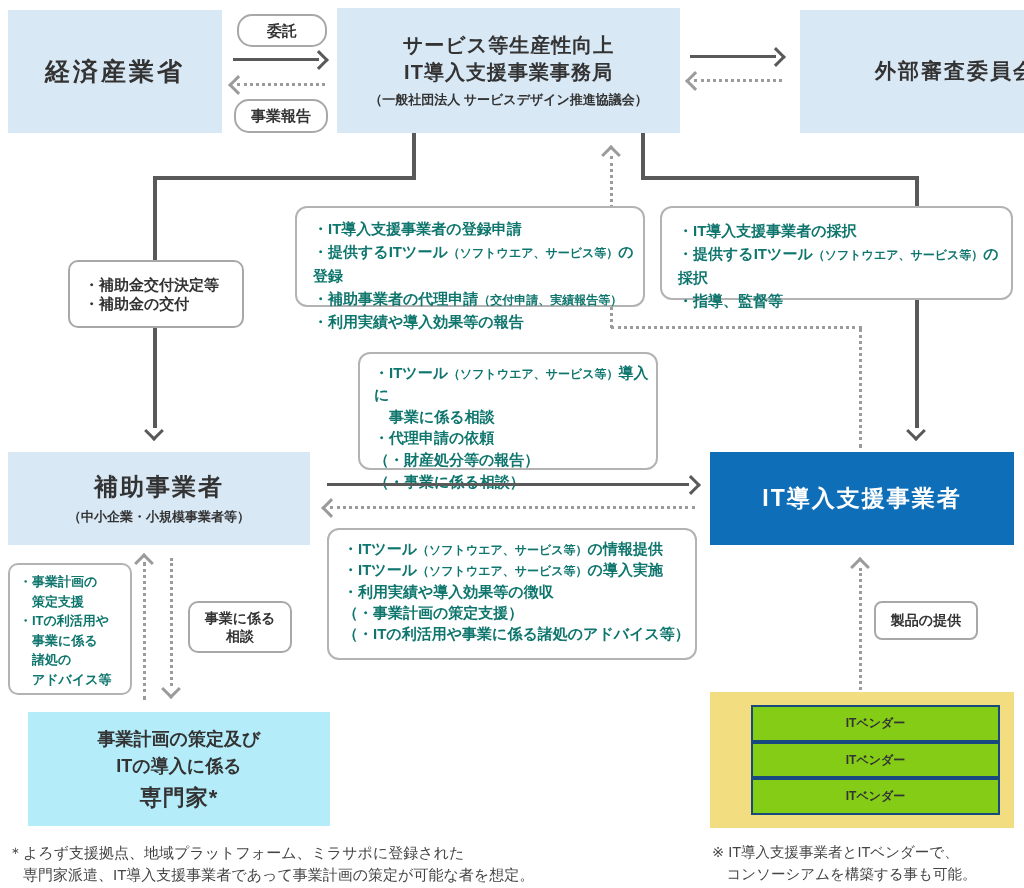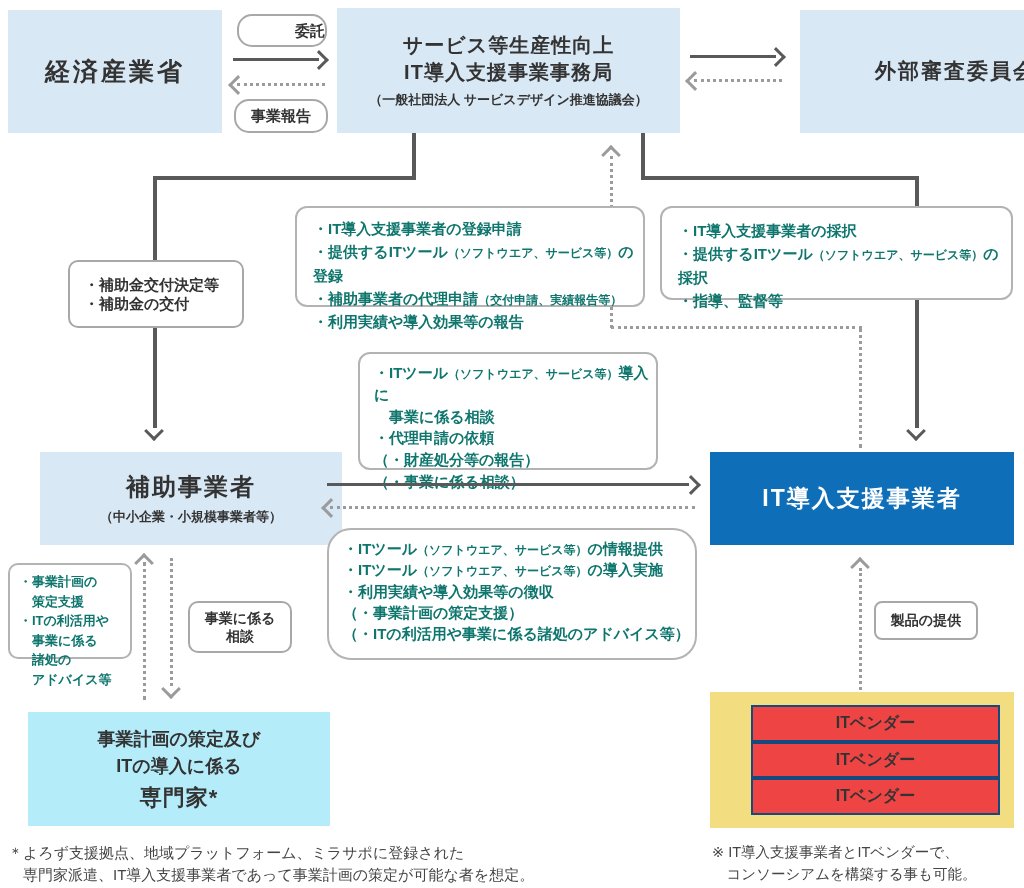--- a/index.html
+++ b/index.html
@@ -32,22 +32,22 @@
   
   .chev{width:11px;height:11px;border-right:3px solid #595959;border-bottom:3px solid #595959;}
   .chev.right{transform:rotate(-45deg);}
   .chev.left{transform:rotate(135deg);}
   .chev.down{transform:rotate(45deg);}
   .chev.up{transform:rotate(-135deg);}
   .chev.gray{border-color:#9b9b9b;}
   
   .vgroup{background:#f3dd81;box-sizing:border-box;padding:13px 14px;display:flex;
           flex-direction:column;justify-content:space-between;}
-  .vrow{background:#ef4444;border:2px solid #17497e;height:33px;display:flex;align-items:center;
-        justify-content:center;font-size:16px;font-weight:bold;margin-left:27px;}
+  .vrow{background:#84cc16;border:2px solid #17497e;height:33px;display:flex;align-items:center;
+        justify-content:center;font-size:12px;font-weight:bold;margin-left:27px;}
   .foot{font-size:15px;line-height:1.5;color:#444;white-space:pre;}
 </style>
 </head>
 <body>
 
 <div class="abs solid-v" style="left:412px;top:133px;height:47px;"></div>
 <div class="abs solid-h thick" style="left:153px;top:176px;width:263px;"></div>
 <div class="abs solid-v" style="left:153px;top:176px;height:252px;"></div>
 <div class="abs chev down" style="left:147px;top:424px;"></div>
 
@@ -58,21 +58,21 @@
 
 <div class="abs dot-v" style="left:610px;top:156px;height:172px;"></div>
 <div class="abs chev up gray" style="left:604px;top:148px;"></div>
 <div class="abs dot-h" style="left:611px;top:326px;width:251px;"></div>
 <div class="abs dot-v" style="left:859px;top:328px;height:120px;"></div>
 
 <div class="abs node blue" style="left:8px;top:10px;width:214px;height:123px;">
   <div class="t-xl">経済産業省</div>
 </div>
 
-<div class="abs pill" style="left:237px;top:14px;width:86px;height:29px;align-items:flex-end;">
+<div class="abs pill" style="left:237px;top:14px;width:86px;height:29px;">
   <span>委託</span>
 </div>
 <div class="abs solid-h" style="left:233px;top:58px;width:86px;"></div>
 <div class="abs chev right" style="left:312px;top:53px;"></div>
 <div class="abs dot-h" style="left:237px;top:83px;width:88px;"></div>
 <div class="abs chev left gray" style="left:231px;top:78px;"></div>
 <div class="abs pill" style="left:234px;top:99px;width:90px;height:30px;">
   <span>事業報告</span>
 </div>
 
@@ -110,48 +110,48 @@
 </div>
 
 <div class="abs bbox" style="left:358px;top:352px;width:300px;height:118px;padding:8px 0 8px 14px;line-height:1.45;">
   <div><span>・ITツール</span><span class="sm">（ソフトウエア、サービス等）</span><span>導入に</span></div>
   <div><span>　事業に係る相談</span></div>
   <div><span>・代理申請の依頼</span></div>
   <div><span>（・財産処分等の報告）</span></div>
   <div><span>（・事業に係る相談）</span></div>
 </div>
 
-<div class="abs node blue" style="left:8px;top:452px;width:302px;height:93px;margin-left:32px;">
+<div class="abs node blue" style="left:8px;top:452px;width:302px;height:93px;">
   <div class="t-xl" style="font-size:24px;letter-spacing:2px;">補助事業者</div>
   <div class="t-sm">（中小企業・小規模事業者等）</div>
 </div>
 
 <div class="abs solid-h" style="left:327px;top:483px;width:362px;"></div>
 <div class="abs chev right" style="left:684px;top:478px;"></div>
 <div class="abs dot-h" style="left:330px;top:506px;width:365px;"></div>
 <div class="abs chev left gray" style="left:324px;top:501px;"></div>
 
 <div class="abs node dkblue" style="left:710px;top:452px;width:304px;height:93px;">
   <div style="font-size:23px;font-weight:bold;letter-spacing:2px;">IT導入支援事業者</div>
 </div>
 
-<div class="abs bbox" style="left:327px;top:528px;width:370px;height:132px;padding:8px 0 8px 14px;line-height:1.42;border-radius:24px;">
+<div class="abs bbox" style="left:327px;top:528px;width:370px;height:132px;padding:8px 0 8px 14px;line-height:1.42;">
   <div><span>・ITツール</span><span class="sm">（ソフトウエア、サービス等）</span><span>の情報提供</span></div>
   <div><span>・ITツール</span><span class="sm">（ソフトウエア、サービス等）</span><span>の導入実施</span></div>
   <div><span>・利用実績や導入効果等の徴収</span></div>
   <div><span>（・事業計画の策定支援）</span></div>
   <div><span>（・ITの利活用や事業に係る諸処のアドバイス等）</span></div>
 </div>
 
 <div class="abs dot-v" style="left:143px;top:562px;height:138px;"></div>
 <div class="abs chev up gray" style="left:137px;top:556px;"></div>
 <div class="abs dot-v" style="left:170px;top:558px;height:128px;"></div>
 <div class="abs chev down gray" style="left:164px;top:682px;"></div>
 
-<div class="abs bbox" style="left:8px;top:563px;width:124px;height:96px;padding:7px 0 7px 9px;font-size:13px;line-height:1.5;border-radius:10px;">
+<div class="abs bbox" style="left:8px;top:563px;width:124px;height:132px;padding:7px 0 7px 9px;font-size:13px;line-height:1.5;border-radius:10px;">
   <div><span>・事業計画の</span></div>
   <div><span>　策定支援</span></div>
   <div><span>・ITの利活用や</span></div>
   <div><span>　事業に係る</span></div>
   <div><span>　諸処の</span></div>
   <div><span>　アドバイス等</span></div>
 </div>
 
 <div class="abs pill" style="left:188px;top:601px;width:100px;height:48px;border-radius:10px;font-size:14px;">
   <span>事業に係る</span>

